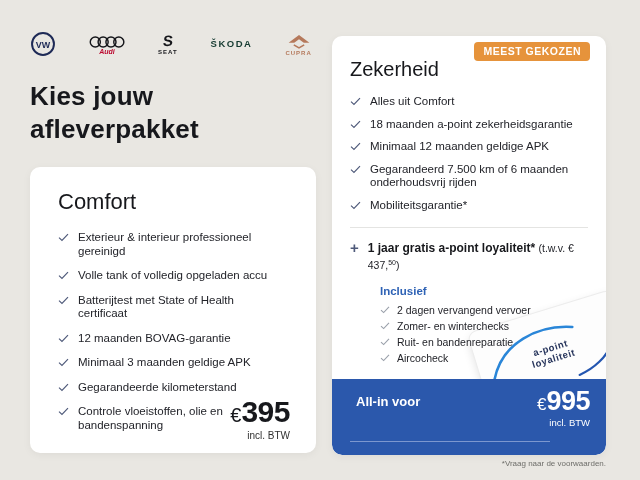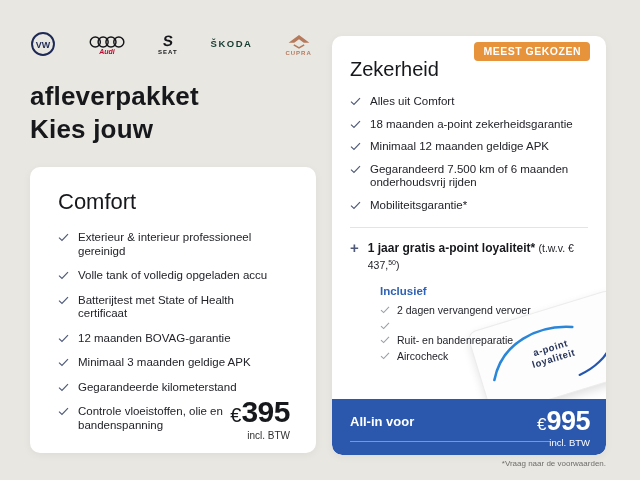--- a/index.html
+++ b/index.html
@@ -63,21 +63,21 @@
   ul.sub-features { list-style:none; display:flex; flex-direction:column; gap:4px; }
   ul.sub-features li { display:flex; gap:7px; align-items:flex-start; }
   ul.sub-features .txt { font-size:10.5px; line-height:12px; color:#23242A; }
 
   
   .loyalty { position:absolute; right:-22px; bottom:58px; width:152px; height:88px; background:#FDFDFD; border:1px solid #ECECEC; border-radius:9px; transform:rotate(-17deg); box-shadow:0 4px 10px rgba(0,0,0,0.12); z-index:1; display:flex; align-items:center; justify-content:center; }
   .loyalty-text { text-align:center; font-size:9.5px; font-weight:700; color:#27355C; letter-spacing:0.6px; line-height:11px; }
   .loyalty svg.arcs { position:absolute; inset:0; }
 
   
-  .allin { position:absolute; left:0; right:0; bottom:0; height:56px; background:#2B58AC; border-radius:0 0 10px 10px; padding:11px 16px 0 18px; color:#fff; z-index:3; }
+  .allin { position:absolute; left:0; right:0; bottom:0; height:76px; background:#2B58AC; border-radius:0 0 10px 10px; padding:11px 16px 0 24px; color:#fff; z-index:3; }
   .allin-label { font-size:13px; font-weight:600; padding-top:4px; }
   .allin-line { position:absolute; left:18px; bottom:13px; width:200px; height:1.5px; background:#7C97CF; }
   .allin-price { position:absolute; right:16px; top:7px; text-align:right; }
   .allin-cur { font-size:17px; font-weight:400; }
   .allin-amt { font-size:27px; font-weight:700; letter-spacing:-0.5px; }
   .allin-note { font-size:9.5px; margin-top:0; }
 
   .footnote { position:absolute; right:34px; top:459px; font-size:8px; color:#6E6E6A; }
 </style>
 </head>
@@ -111,22 +111,22 @@
     <div class="brand">
       <svg width="26" height="16" viewBox="0 0 30 18">
         <path d="M15 2 L27 11 L20.5 11 L15 7 L9.5 11 L3 11 Z" fill="#B5795B"></path>
         <path d="M9 13.5 L15 17 L21 13.5" fill="none" stroke="#B5795B" stroke-width="1.8"></path>
       </svg>
       <span class="sub cupra-label">CUPRA</span>
     </div>
   </header>
 
   <h1 class="page-title">
+    <div>Kies jouw</div>
     <div>afleverpakket</div>
-    <div>Kies jouw</div>
   </h1>
 
   <section class="card comfort">
     <h2 class="card-title">Comfort</h2>
     <ul class="features">
       <li>
         <svg class="chk" width="11" height="9" viewBox="0 0 12 10">
             <path d="M1 5.2 4.3 8.2 11 1.2" fill="none" stroke="#4F5A7A" stroke-width="1.3"></path>
           </svg>
         <span class="txt">Exterieur &amp; interieur professioneel gereinigd</span>
@@ -228,20 +228,21 @@
         <li>
           <svg class="chk" width="10" height="8" viewBox="0 0 12 10">
               <path d="M1 5.2 4.3 8.2 11 1.2" fill="none" stroke="#9AA0AA" stroke-width="1.4"></path>
             </svg>
           <span class="txt">2 dagen vervangend vervoer</span>
         </li>
         <li>
           <svg class="chk" width="10" height="8" viewBox="0 0 12 10">
               <path d="M1 5.2 4.3 8.2 11 1.2" fill="none" stroke="#9AA0AA" stroke-width="1.4"></path>
             </svg>
+          <span class="txt">Zomer- en winterchecks</span>
         </li>
         <li>
           <svg class="chk" width="10" height="8" viewBox="0 0 12 10">
               <path d="M1 5.2 4.3 8.2 11 1.2" fill="none" stroke="#9AA0AA" stroke-width="1.4"></path>
             </svg>
           <span class="txt">Ruit- en bandenreparatie</span>
         </li>
         <li>
           <svg class="chk" width="10" height="8" viewBox="0 0 12 10">
               <path d="M1 5.2 4.3 8.2 11 1.2" fill="none" stroke="#9AA0AA" stroke-width="1.4"></path>

